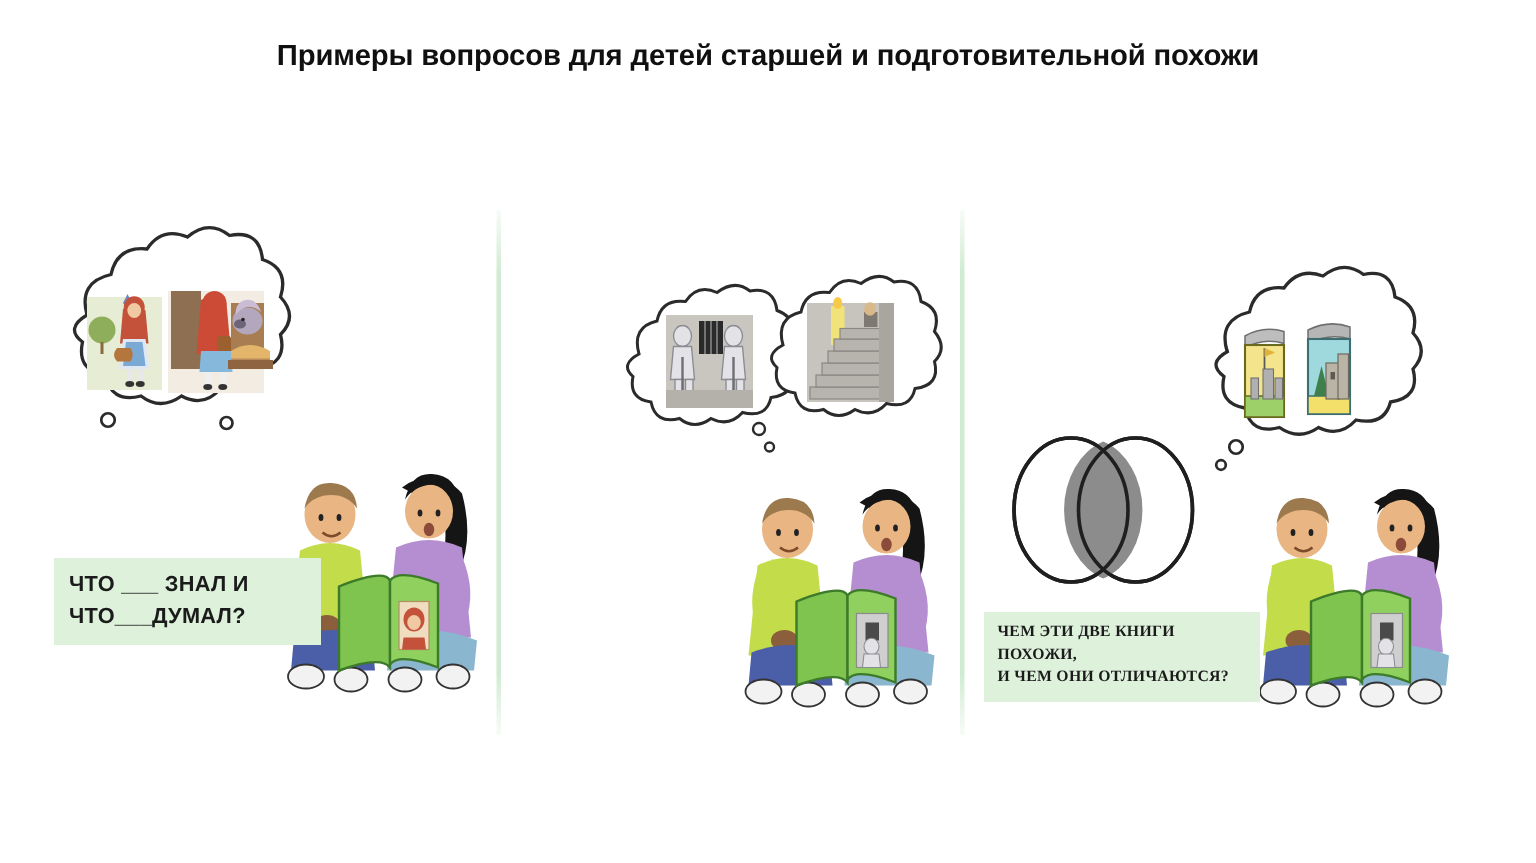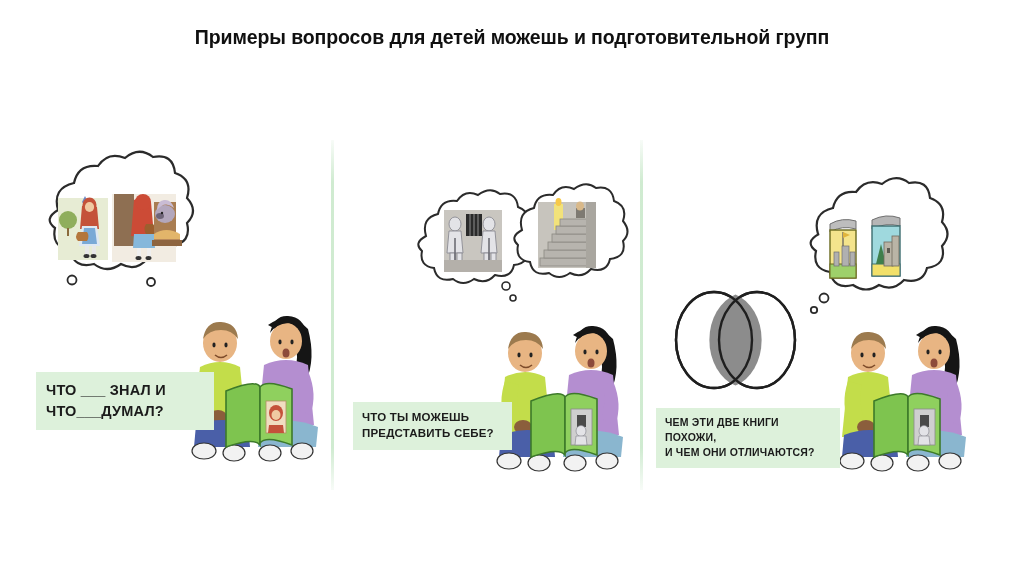--- a/index.html
+++ b/index.html
@@ -51,21 +51,21 @@
   #divider-2 { left: 640px; }
 
   
   .panel {
     position: absolute;
     top: 140px;
     height: 360px;
   }
   #panel-1 { left: 20px;  width: 310px; }
   #panel-2 { left: 340px; width: 298px; }
-  #panel-3 { left: 648px; width: 360px; }
+  #panel-3 { left: 648px; width: 360px; font-family: Liberation Serif, serif; }
 
   
   .caption {
     position: absolute;
     background: #ddf1db;
     color: #1b1b1b;
     font-weight: bold;
     line-height: 1.42;
     letter-spacing: 0.2px;
     white-space: pre-line;
@@ -98,21 +98,21 @@
 
   #kids-art-1 { left: 170px; top: 155px; }
   #kids-art-2 { left: 155px; top: 165px; }
   #kids-art-3 { left: 190px; top: 165px; }
 </style>
 </head>
 <body>
 
 <div class="slide">
 
-  <div class="slide-title">Примеры вопросов для детей можешь и подготовительной групп</div>
+  <div class="slide-title">Примеры вопросов для детей старшей и подготовительной похожи</div>
 
   <div class="divider" id="divider-1"></div>
   <div class="divider" id="divider-2"></div>
 
   <div class="panel" id="panel-1">
 
     <div class="art" id="bubble-art-1">
       <svg width="180" height="150" viewBox="0 0 180 150">
 
         <g fill="#ffffff" stroke="#2b2b2b" stroke-width="2.2">
@@ -319,22 +319,20 @@
           <rect x="76" y="104" width="21" height="36" fill="#cfcfcf" stroke="#8b8b8b" stroke-width="0.8"></rect>
           <rect x="82" y="110" width="9" height="12" fill="#4a4a4a"></rect>
           <g fill="#e3e3e7" stroke="#8b8b93" stroke-width="0.7">
             <ellipse cx="86" cy="126" rx="5" ry="5.5"></ellipse>
             <path d="M81 131 l10 0 1 9 -12 0 Z"></path>
           </g>
         </g>
       </svg>
     </div>
 
-    <div class="caption" id="caption-2">Что ты можешь
-представить себе?</div>
   </div>
 
   <div class="panel" id="panel-3">
 
     <div class="art" id="venn-art-3">
       <svg width="135" height="105" viewBox="0 0 135 105">
         <ellipse cx="46" cy="52" rx="38" ry="48" fill="#ffffff" stroke="#1f1f1f" stroke-width="2.4"></ellipse>
         <ellipse cx="89" cy="52" rx="38" ry="48" fill="#ffffff" stroke="#1f1f1f" stroke-width="2.4"></ellipse>
         <path d="M67.5 6.4 A38 48 0 0 1 67.5 97.6 A38 48 0 0 1 67.5 6.4 Z" fill="#8c8c8c"></path>
         <ellipse cx="46" cy="52" rx="38" ry="48" fill="none" stroke="#1f1f1f" stroke-width="2.4"></ellipse>

